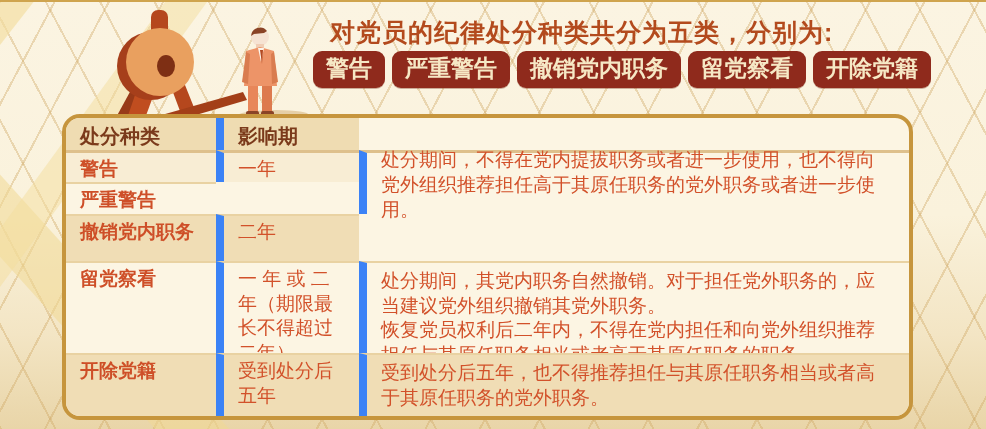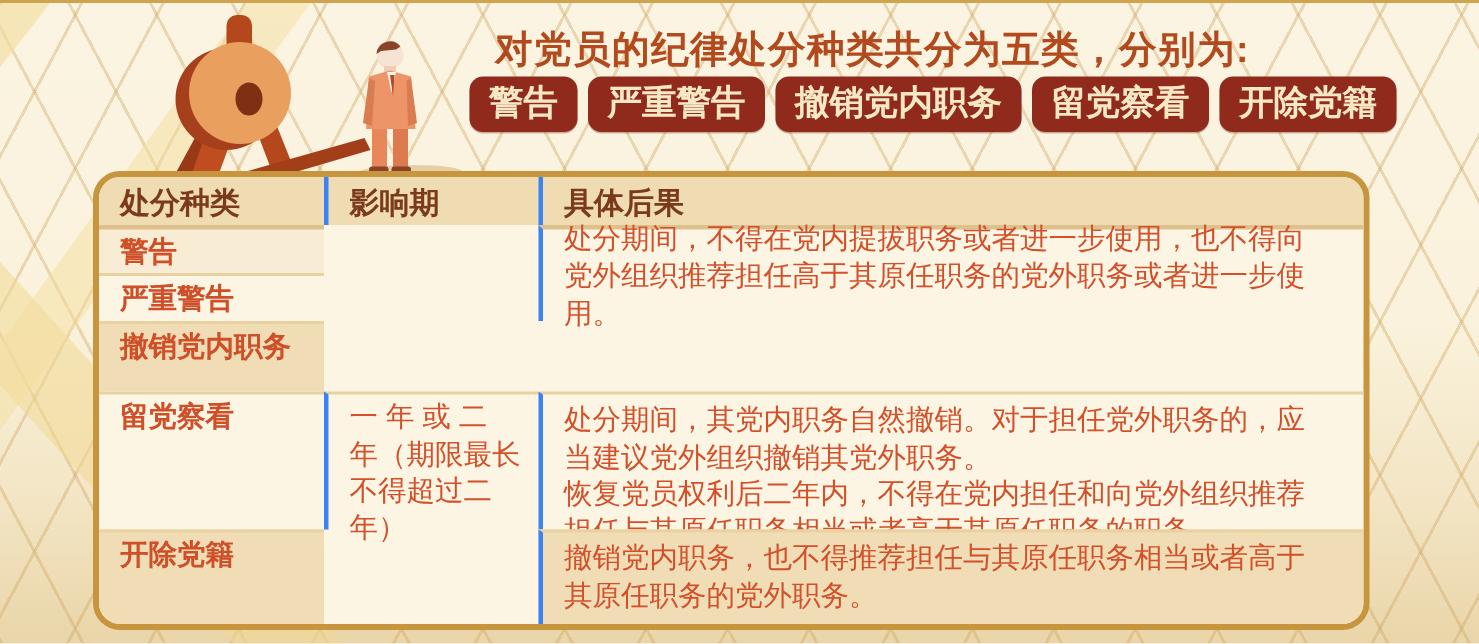--- a/index.html
+++ b/index.html
@@ -49,21 +49,21 @@
   .table-card{
     position:absolute;left:62px;top:114px;width:843px;height:298px;z-index:3;
     border:4px solid #c6953d;border-radius:18px;overflow:hidden;background:#fcf5e3;
     display:grid;grid-template-columns:150px 143px 1fr;
     grid-template-rows:32px 32px 32px 47px 92px 1fr;
   }
   .cell{padding:4px 10px 2px 14px;font-size:19px;color:#d2512a;line-height:1.3;}
   .cell.head{background:#efdcb2;color:#7b3a1b;font-weight:bold;font-size:20px;padding-top:5px;}
   .cell.type{font-weight:bold;color:#ce4f28;}
   .cell.conseq{white-space:pre-line;padding-top:6px;padding-right:27px;}
-  .vline{border-left:3px solid #3b82f6;}
+  .vline{border-left:8px solid #3b82f6;}
   .hline{border-top:2px solid #e9d2a2;}
   .hline-strong{border-top:3px solid #dec08c;}
   .bg-cream{background:#fcf5e3;}
   .bg-warn{background:#f8edd4;}
   .bg-tan{background:#f0ddb5;}
   .c1{grid-column:1}.c2{grid-column:2}.c3{grid-column:3}
   .rh{grid-row:1}.r1{grid-row:2}.r2{grid-row:3}.r3{grid-row:4}.r4{grid-row:5}.r5{grid-row:6}
   .merged{grid-row:2/4;display:flex;flex-direction:column;justify-content:center;}
 </style>
 </head>
@@ -127,30 +127,32 @@
     <span class="badge">严重警告</span>
     <span class="badge">撤销党内职务</span>
     <span class="badge">留党察看</span>
     <span class="badge">开除党籍</span>
   </div>
 
   <div class="table-card">
 
     <div class="cell head c1 rh">处分种类</div>
     <div class="cell head c2 rh vline">影响期</div>
-    <div class="cell head c3 rh vline">具体后果</div>
 
     <div class="cell type c1 r1 hline-strong bg-warn">警告</div>
+    <div class="cell c2 r1 hline-strong vline bg-warn">一年</div>
     <div class="cell conseq c3 merged hline-strong vline bg-cream">处分期间，不得在党内提拔职务或者进一步使用，也不得向党外组织推荐担任高于其原任职务的党外职务或者进一步使用。</div>
 
     <div class="cell type c1 r2 hline bg-cream">严重警告</div>
 
     <div class="cell type c1 r3 hline bg-tan">撤销党内职务</div>
+    <div class="cell c2 r3 hline vline bg-tan">二年</div>
 
     <div class="cell type c1 r4 hline bg-cream">留党察看</div>
     <div class="cell c2 r4 hline vline bg-cream">一 年 或 二 年（期限最长不得超过二年）</div>
     <div class="cell conseq c3 r4 hline vline bg-cream">处分期间，其党内职务自然撤销。对于担任党外职务的，应当建议党外组织撤销其党外职务。
 恢复党员权利后二年内，不得在党内担任和向党外组织推荐担任与其原任职务相当或者高于其原任职务的职务。</div>
 
     <div class="cell type c1 r5 hline bg-tan">开除党籍</div>
-    <div class="cell conseq c3 r5 hline vline bg-tan">撤销党内职务，也不得推荐担任与其原任职务相当或者高于其原任职务的党外职务。</div>
+    <div class="cell c2 r5 hline vline bg-tan">受到处分后五年</div>
+    <div class="cell conseq c3 r5 hline vline bg-tan">受到处分后五年，也不得推荐担任与其原任职务相当或者高于其原任职务的党外职务。</div>
   </div>
 </div>
 
 </body></html>

